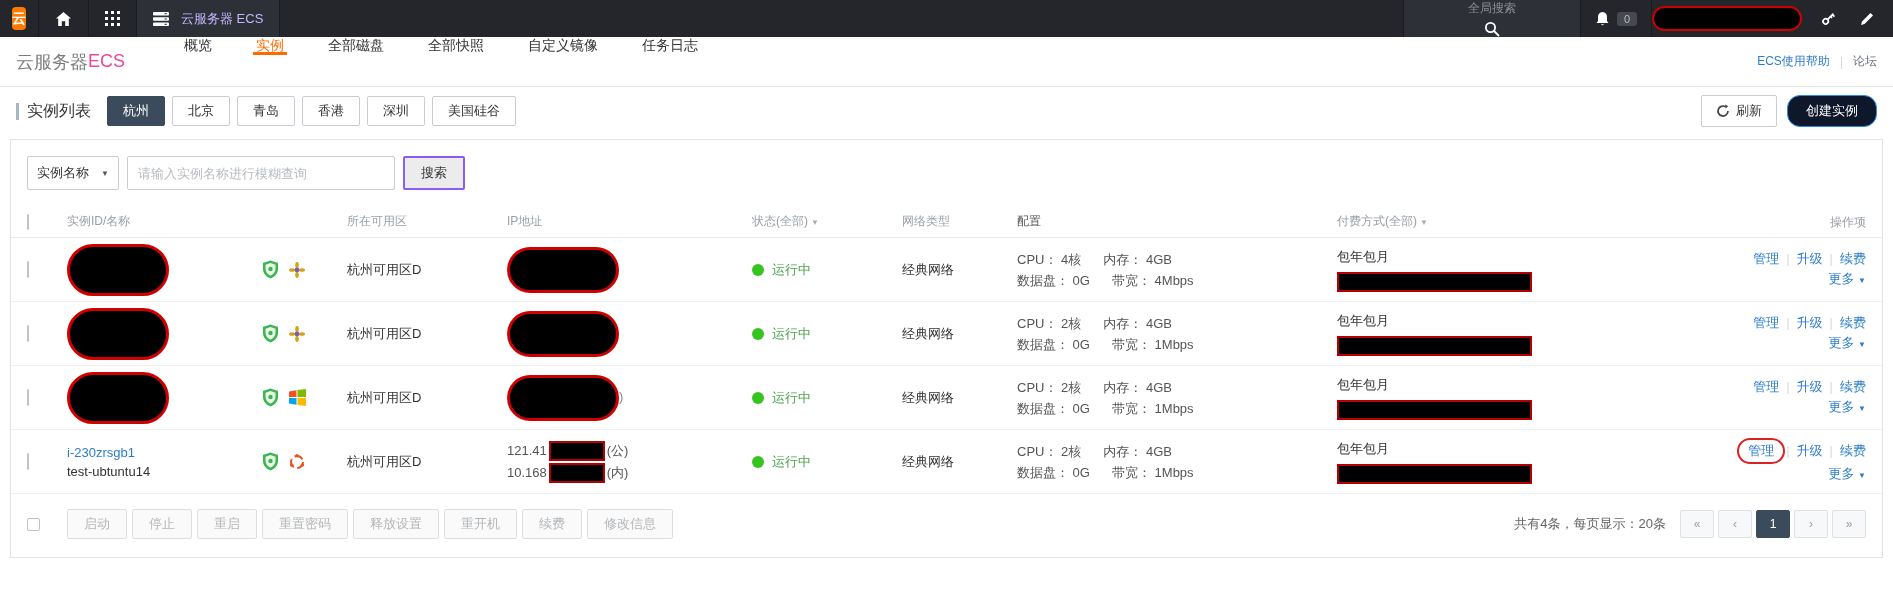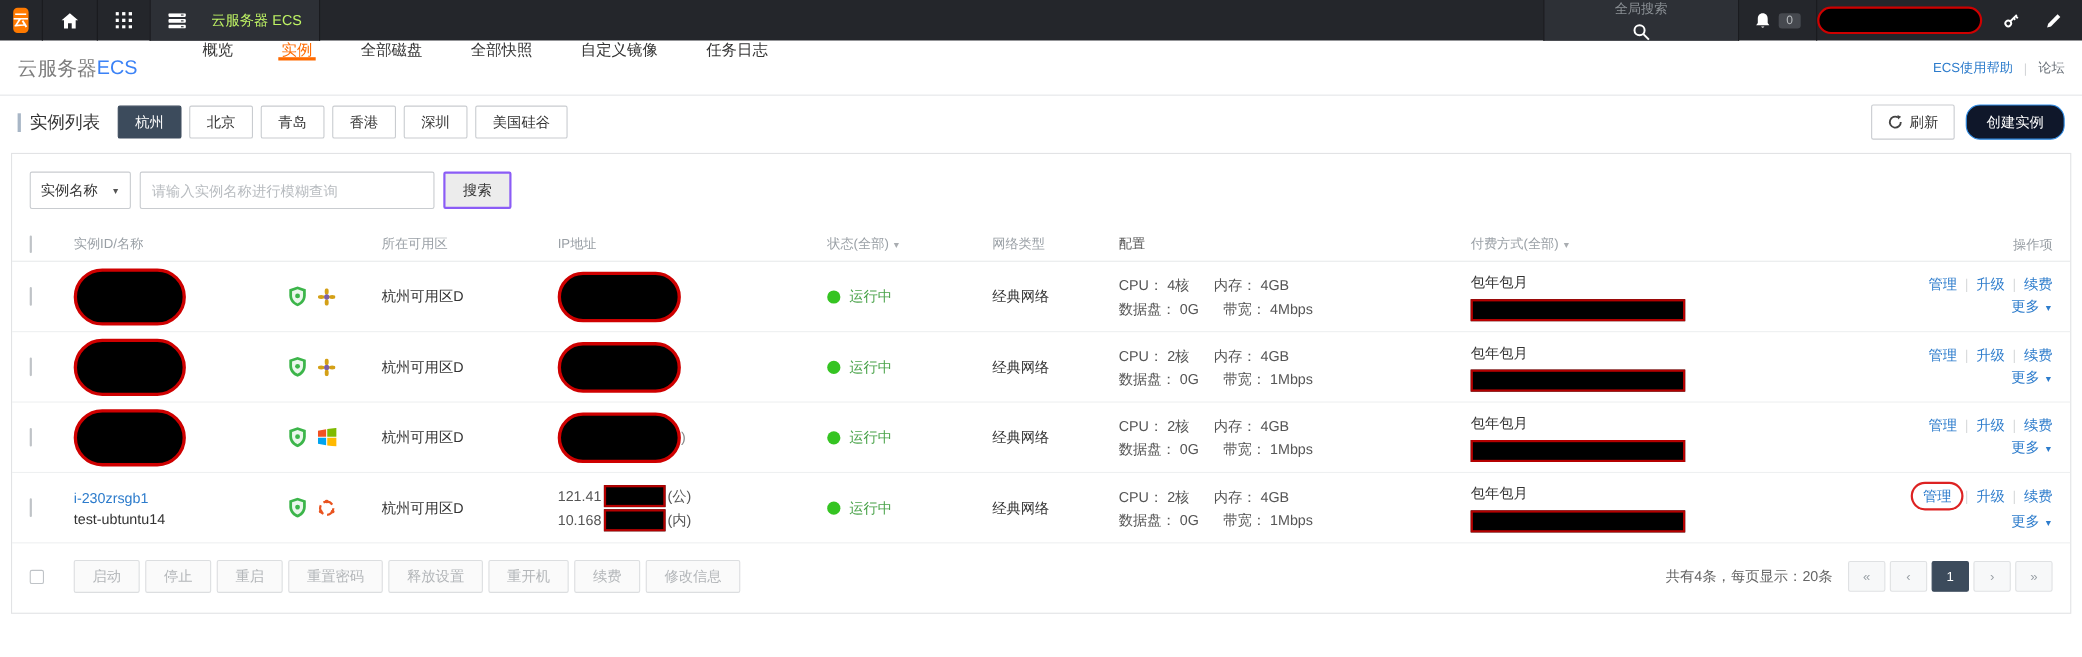--- a/index.html
+++ b/index.html
@@ -5,35 +5,35 @@
   * { margin:0; padding:0; box-sizing:border-box; }
   html,body { width:1893px; height:597px; background:#fff; overflow:hidden;
     font-family:"Liberation Sans","DejaVu Sans",sans-serif; font-size:12px; color:#333; }
 
   
   .topbar { height:37px; background:#24262b; display:flex; align-items:stretch; }
   .tb-seg { display:flex; align-items:center; padding:0 16px; border-left:1px solid #1a1b1f; cursor:pointer; }
   .tb-logo { width:38px; border-left:none; justify-content:center; }
   .tb-logo .logo-box { width:27px; height:23px; background:#ff7a00; border-radius:4px; color:#fff;
     font-size:14px; font-weight:bold; display:flex; align-items:center; justify-content:center; }
-  .tb-product { background:#2d3036; border-right:1px solid #1a1b1f; color:#bef264; font-size:13px; gap:23px; }
+  .tb-product { background:#2d3036; border-right:1px solid #1a1b1f; color:#c4b5fd; font-size:13px; gap:12px; }
   .tb-right { margin-left:auto; display:flex; align-items:stretch; }
   .tb-search { background:#2d3036; width:178px; display:flex; align-items:center; justify-content:space-between;
     padding:0 14px; border-left:1px solid #1a1b1f; border-right:1px solid #1a1b1f;flex-direction:column; }
   .tb-search span { color:#8b9095; font-size:12px; }
   .tb-bell { display:flex; align-items:center; gap:7px; padding:0 14px; border-right:1px solid #1a1b1f; }
   .badge { background:#46494f; color:#b7babd; border-radius:3px; padding:1px 7px; font-size:11px; }
   .tb-icons { display:flex; align-items:center; gap:22px; padding:0 18px; }
   .redact-pill { width:150px; height:25px; background:#000; border:2px solid #cf0000; border-radius:14px; align-self:center; }
 
   
   .subnav { height:50px; background:#fff; border-bottom:1px solid #e4e6e8; display:flex; align-items:stretch; padding:0 16px; }
   .product-title { display:flex; align-items:center; font-size:18px; width:150px; }
   .product-title .grey { color:#7d7d7d; }
-  .product-title .orange { color:#3b82f6; }
+  .product-title .orange { color:#ec4899; }
   .tabs { display:flex; align-items:flex-start; gap:44px; margin-left:18px; }
   .tab { display:flex; align-items:center; font-size:14px; color:#333; cursor:pointer; position:relative; }
   .tab.active { color:#ff6a00; }
   .tab.active::after { content:""; position:absolute; left:50%; transform:translateX(-50%); bottom:0; width:34px; height:3px; background:#ff6a00; }
   .subnav-right { margin-left:auto; display:flex; align-items:center; gap:10px; font-size:12px; }
   .subnav-right .help { color:#2d7ccc; cursor:pointer; }
   .subnav-right .sep { color:#d4d6d8; }
   .subnav-right .forum { color:#697078; cursor:pointer; }
 
   

